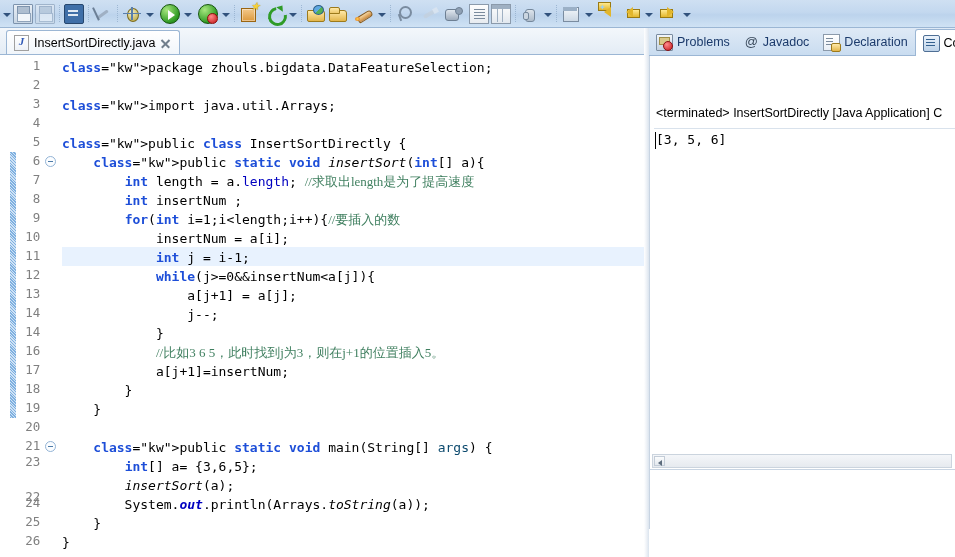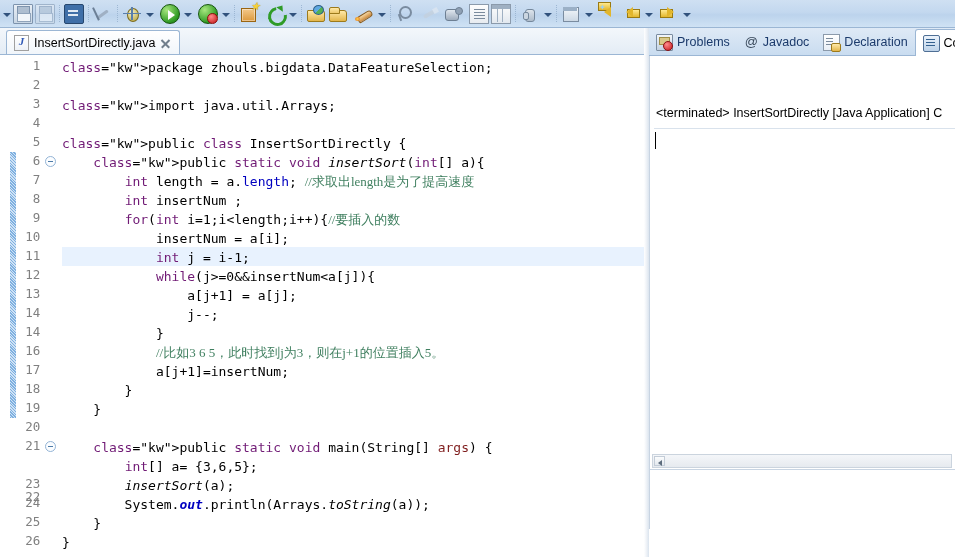--- a/index.html
+++ b/index.html
@@ -232,26 +232,26 @@
     font-family:"DejaVu Sans Mono","Liberation Mono",monospace;
     font-size:13px;
     white-space:pre;
     color:#000000;
   }
   .cl{position:absolute;left:0;white-space:pre;line-height:19px;}
   #cursor-line-hl{
     position:absolute;left:16px;width:632px;height:19px;
     background:#e8f2fe;
   }
-  .kw{color:#701a75;font-weight:normal;}
+  .kw{color:#1d4ed8;font-weight:bold;}
   .cmt{color:#3f7f5f;font-family:Liberation Serif, serif;}
   .fld{color:#0000c0;}
   .stc{font-style:italic;}
   .stcb{color:#0000c0;font-style:italic;font-weight:bold;}
-  .param{color:#7f1d1d;}
+  .param{color:#0c4a6e;}
 
   
   #v-divider{
     position:absolute;left:644px;top:28px;width:5px;height:529px;
     background:linear-gradient(to right,#ffffff,#eef2f7 50%,#dbe4ee);
   }
 
   
   #right-panel{
     position:absolute;left:649px;top:28px;width:306px;height:529px;
@@ -503,21 +503,21 @@
         <div class="lineno" style="top: 250px;">14</div>
         <div class="lineno" style="top: 269px;">14</div>
         <div class="lineno" style="top: 288px;">16</div>
         <div class="lineno" style="top: 307px;">17</div>
         <div class="lineno" style="top: 326px;">18</div>
         <div class="lineno" style="top: 345px;">19</div>
         <div class="lineno" style="top: 364px;">20</div>
         <div class="lineno" style="top: 383px;">21</div>
         <div class="fold" style="top: 386px;"></div>
         <div class="lineno" style="top: 402px; margin-top: 32px;">22</div>
-        <div class="lineno" style="top: 421px;">23</div>
+        <div class="lineno" style="top: 399px;">23</div>
         <div class="lineno" style="top: 440px;">24</div>
         <div class="lineno" style="top: 459px;">25</div>
         <div class="lineno" style="top: 478px;">26</div>
       </div>
     <div id="code"><div class="cl" style="top: 3px;"><span <span="" class="kw">class</span>="kw"&gt;package zhouls.bigdata.DataFeatureSelection;</div><div class="cl" style="top: 22px;"></div><div class="cl" style="top: 41px;"><span <span="" class="kw">class</span>="kw"&gt;import java.util.Arrays;</div><div class="cl" style="top: 60px;"></div><div class="cl" style="top: 79px;"><span <span="" class="kw">class</span>="kw"&gt;public <span class="kw">class</span> InsertSortDirectly {</div><div class="cl" style="top: 98px;">    <span <span="" class="kw">class</span>="kw"&gt;public <span class="kw">static</span> <span class="kw">void</span> <span class="stc">insertSort</span>(<span class="kw">int</span>[] a){</div><div class="cl" style="top: 117px;">        <span class="kw">int</span> length = a.<span class="fld">length</span>; <span class="cmt">//求取出length是为了提高速度</span></div><div class="cl" style="top: 136px;">        <span class="kw">int</span> insertNum ;</div><div class="cl" style="top: 155px;">        <span class="kw">for</span>(<span class="kw">int</span> i=1;i&lt;length;i++){<span class="cmt">//要插入的数</span></div><div class="cl" style="top: 174px;">            insertNum = a[i];</div><div class="cl" style="top: 193px;">            <span class="kw">int</span> j = i-1;</div><div class="cl" style="top: 212px;">            <span class="kw">while</span>(j&gt;=0&amp;&amp;insertNum&lt;a[j]){</div><div class="cl" style="top: 231px;">                a[j+1] = a[j];</div><div class="cl" style="top: 250px;">                j--;</div><div class="cl" style="top: 269px;">            }</div><div class="cl" style="top: 288px;">            <span class="cmt">//比如3 6 5，此时找到j为3，则在j+1的位置插入5。</span></div><div class="cl" style="top: 307px;">            a[j+1]=insertNum;</div><div class="cl" style="top: 326px;">        }</div><div class="cl" style="top: 345px;">    }</div><div class="cl" style="top: 364px;"></div><div class="cl" style="top: 383px;">    <span <span="" class="kw">class</span>="kw"&gt;public <span class="kw">static</span> <span class="kw">void</span> main(String[] <span class="param">args</span>) {</div><div class="cl" style="top: 402px;">        <span class="kw">int</span>[] a= {3,6,5};</div><div class="cl" style="top: 421px;">        <span class="stc">insertSort</span>(a);</div><div class="cl" style="top: 440px;">        System.<span class="stcb">out</span>.println(Arrays.<span class="stc">toString</span>(a));</div><div class="cl" style="top: 459px;">    }</div><div class="cl" style="top: 478px;">}</div></div>
   </div>
 </div>
 
 <div id="v-divider"></div>
 
@@ -538,18 +538,19 @@
     <div class="vtab active">
       <span class="vi ic-consoletab"></span>
       <span>Con</span>
     </div>
   </div>
 
   <div id="console-body">
     <div id="console-header">&lt;terminated&gt; InsertSortDirectly [Java Application] C</div>
     <div id="console-sep"></div>
     <div id="console-caret"></div>
+    <div id="console-out">[3, 5, 6]</div>
     <div id="console-hscroll">
       <div class="sb-left"></div>
     </div>
     <div id="panel-bottom-line"></div>
   </div>
 </div>
 
 </body></html>

